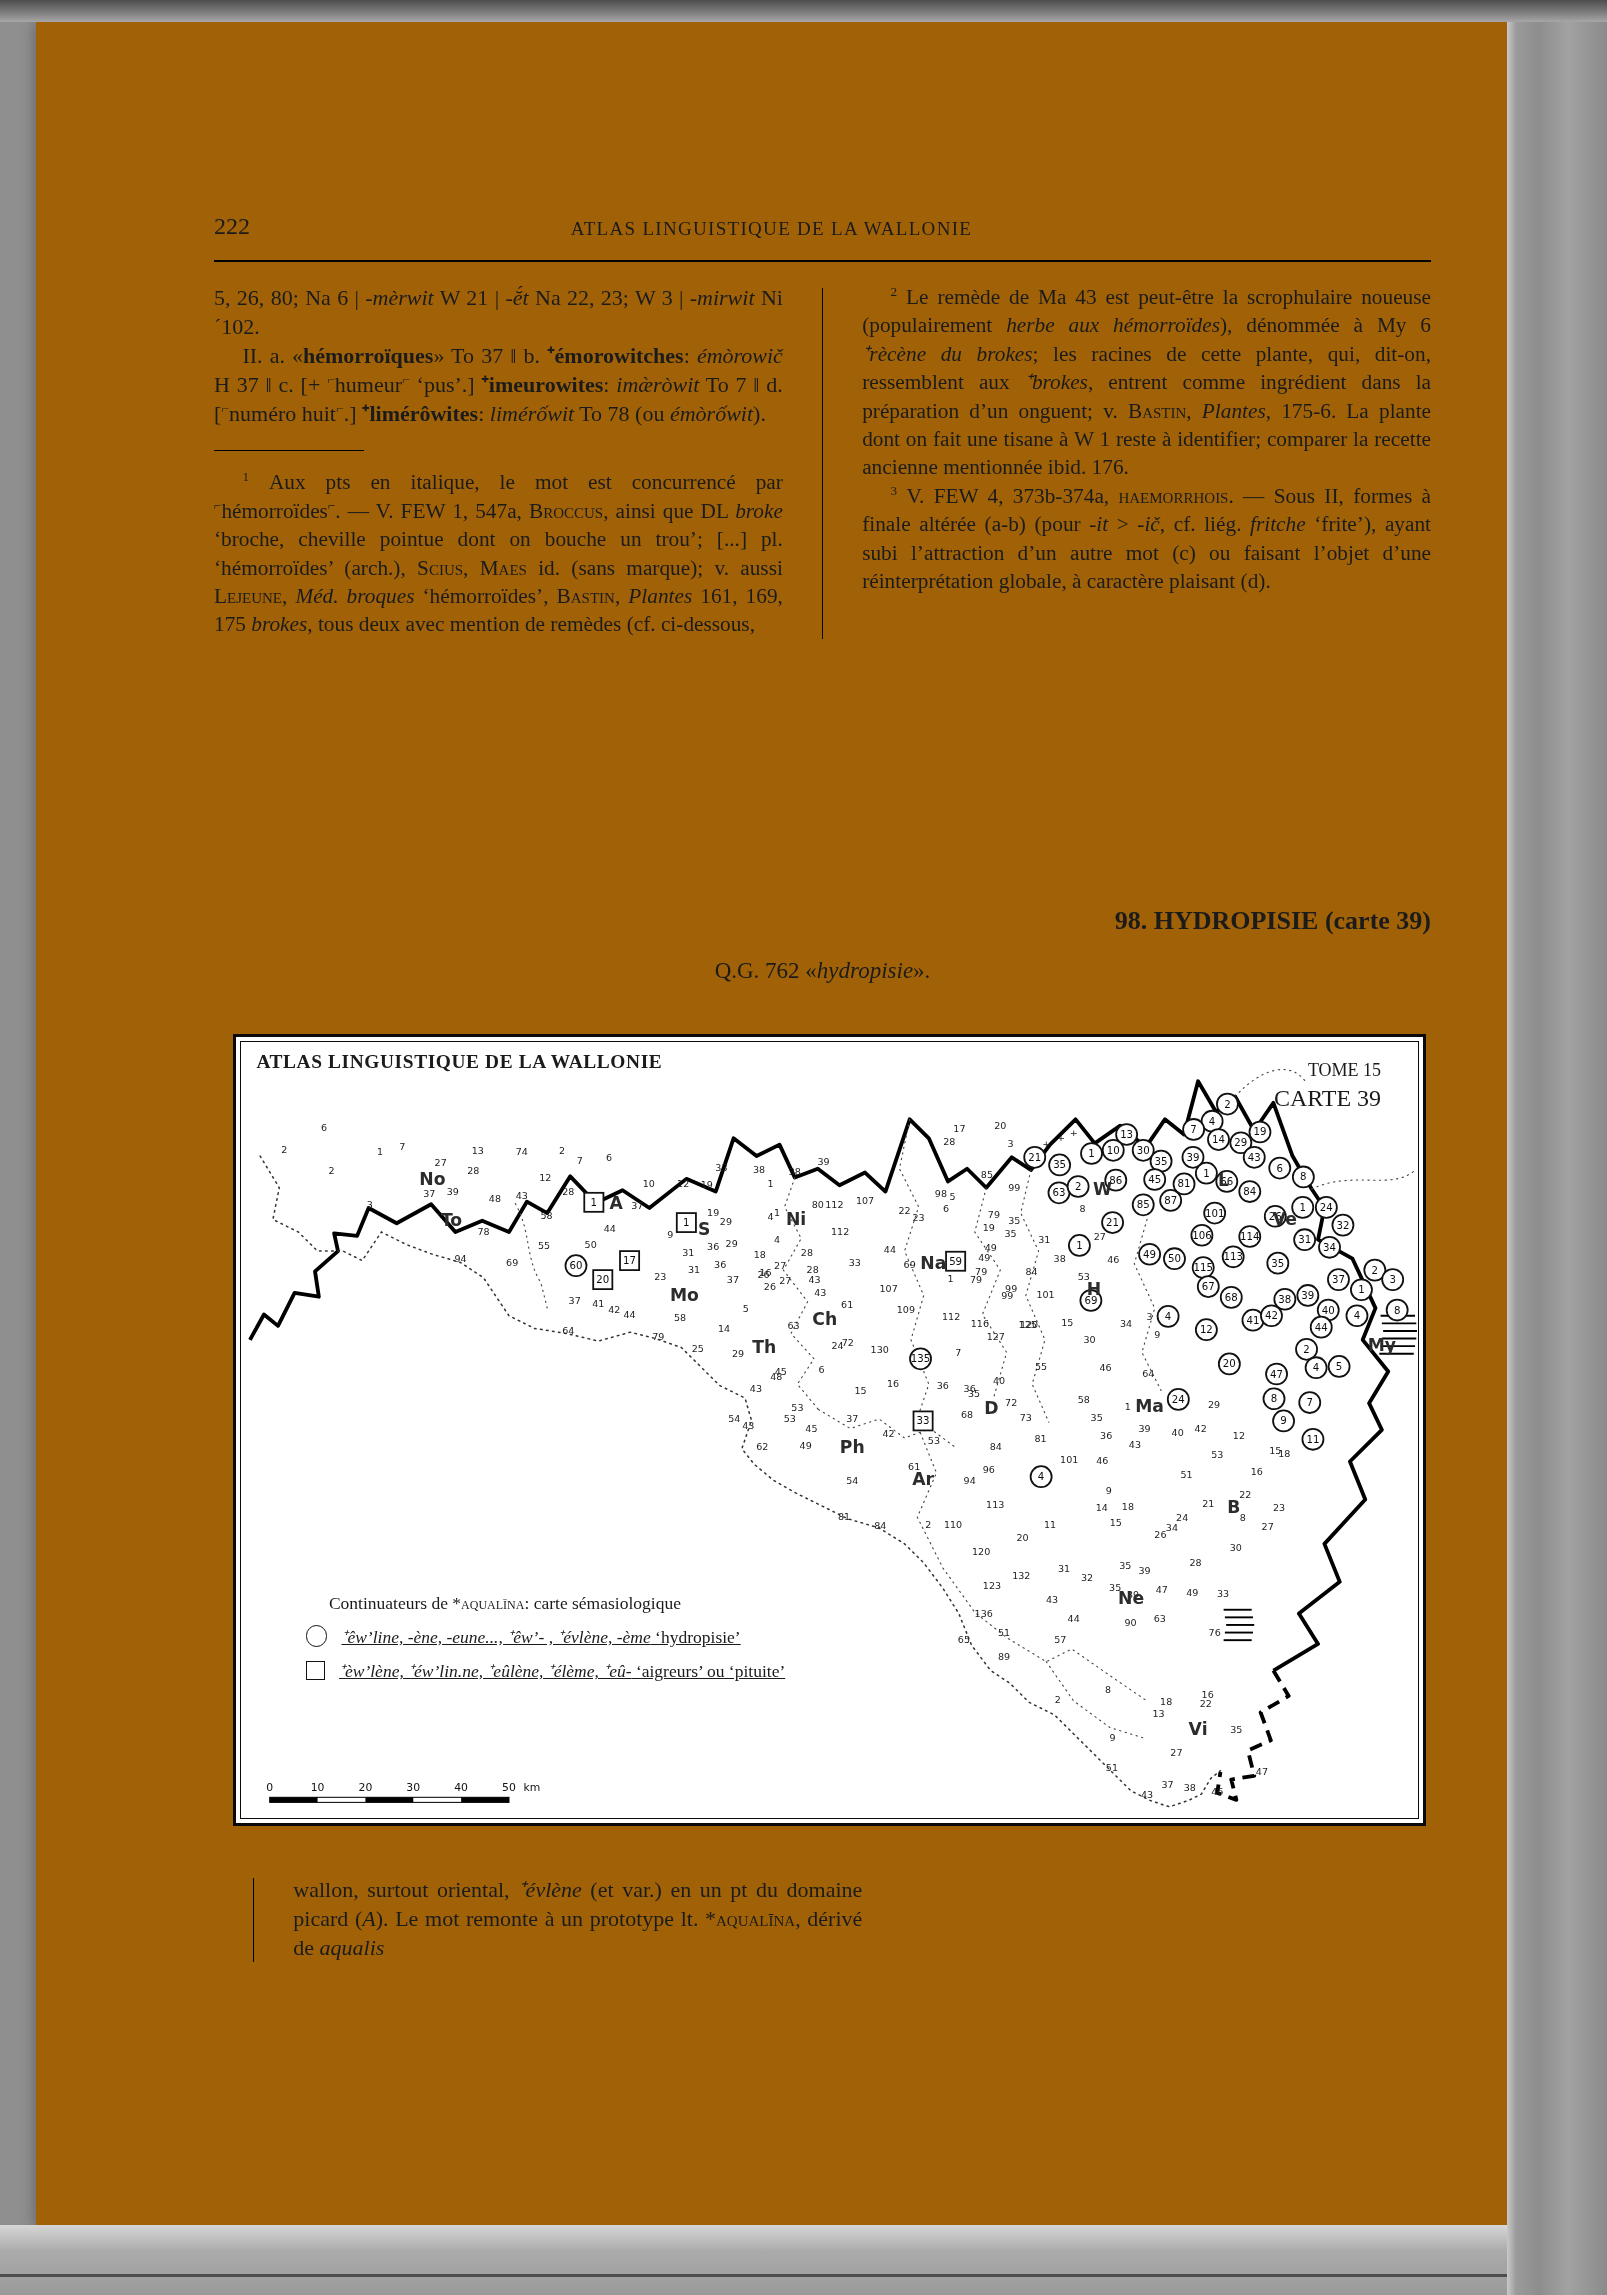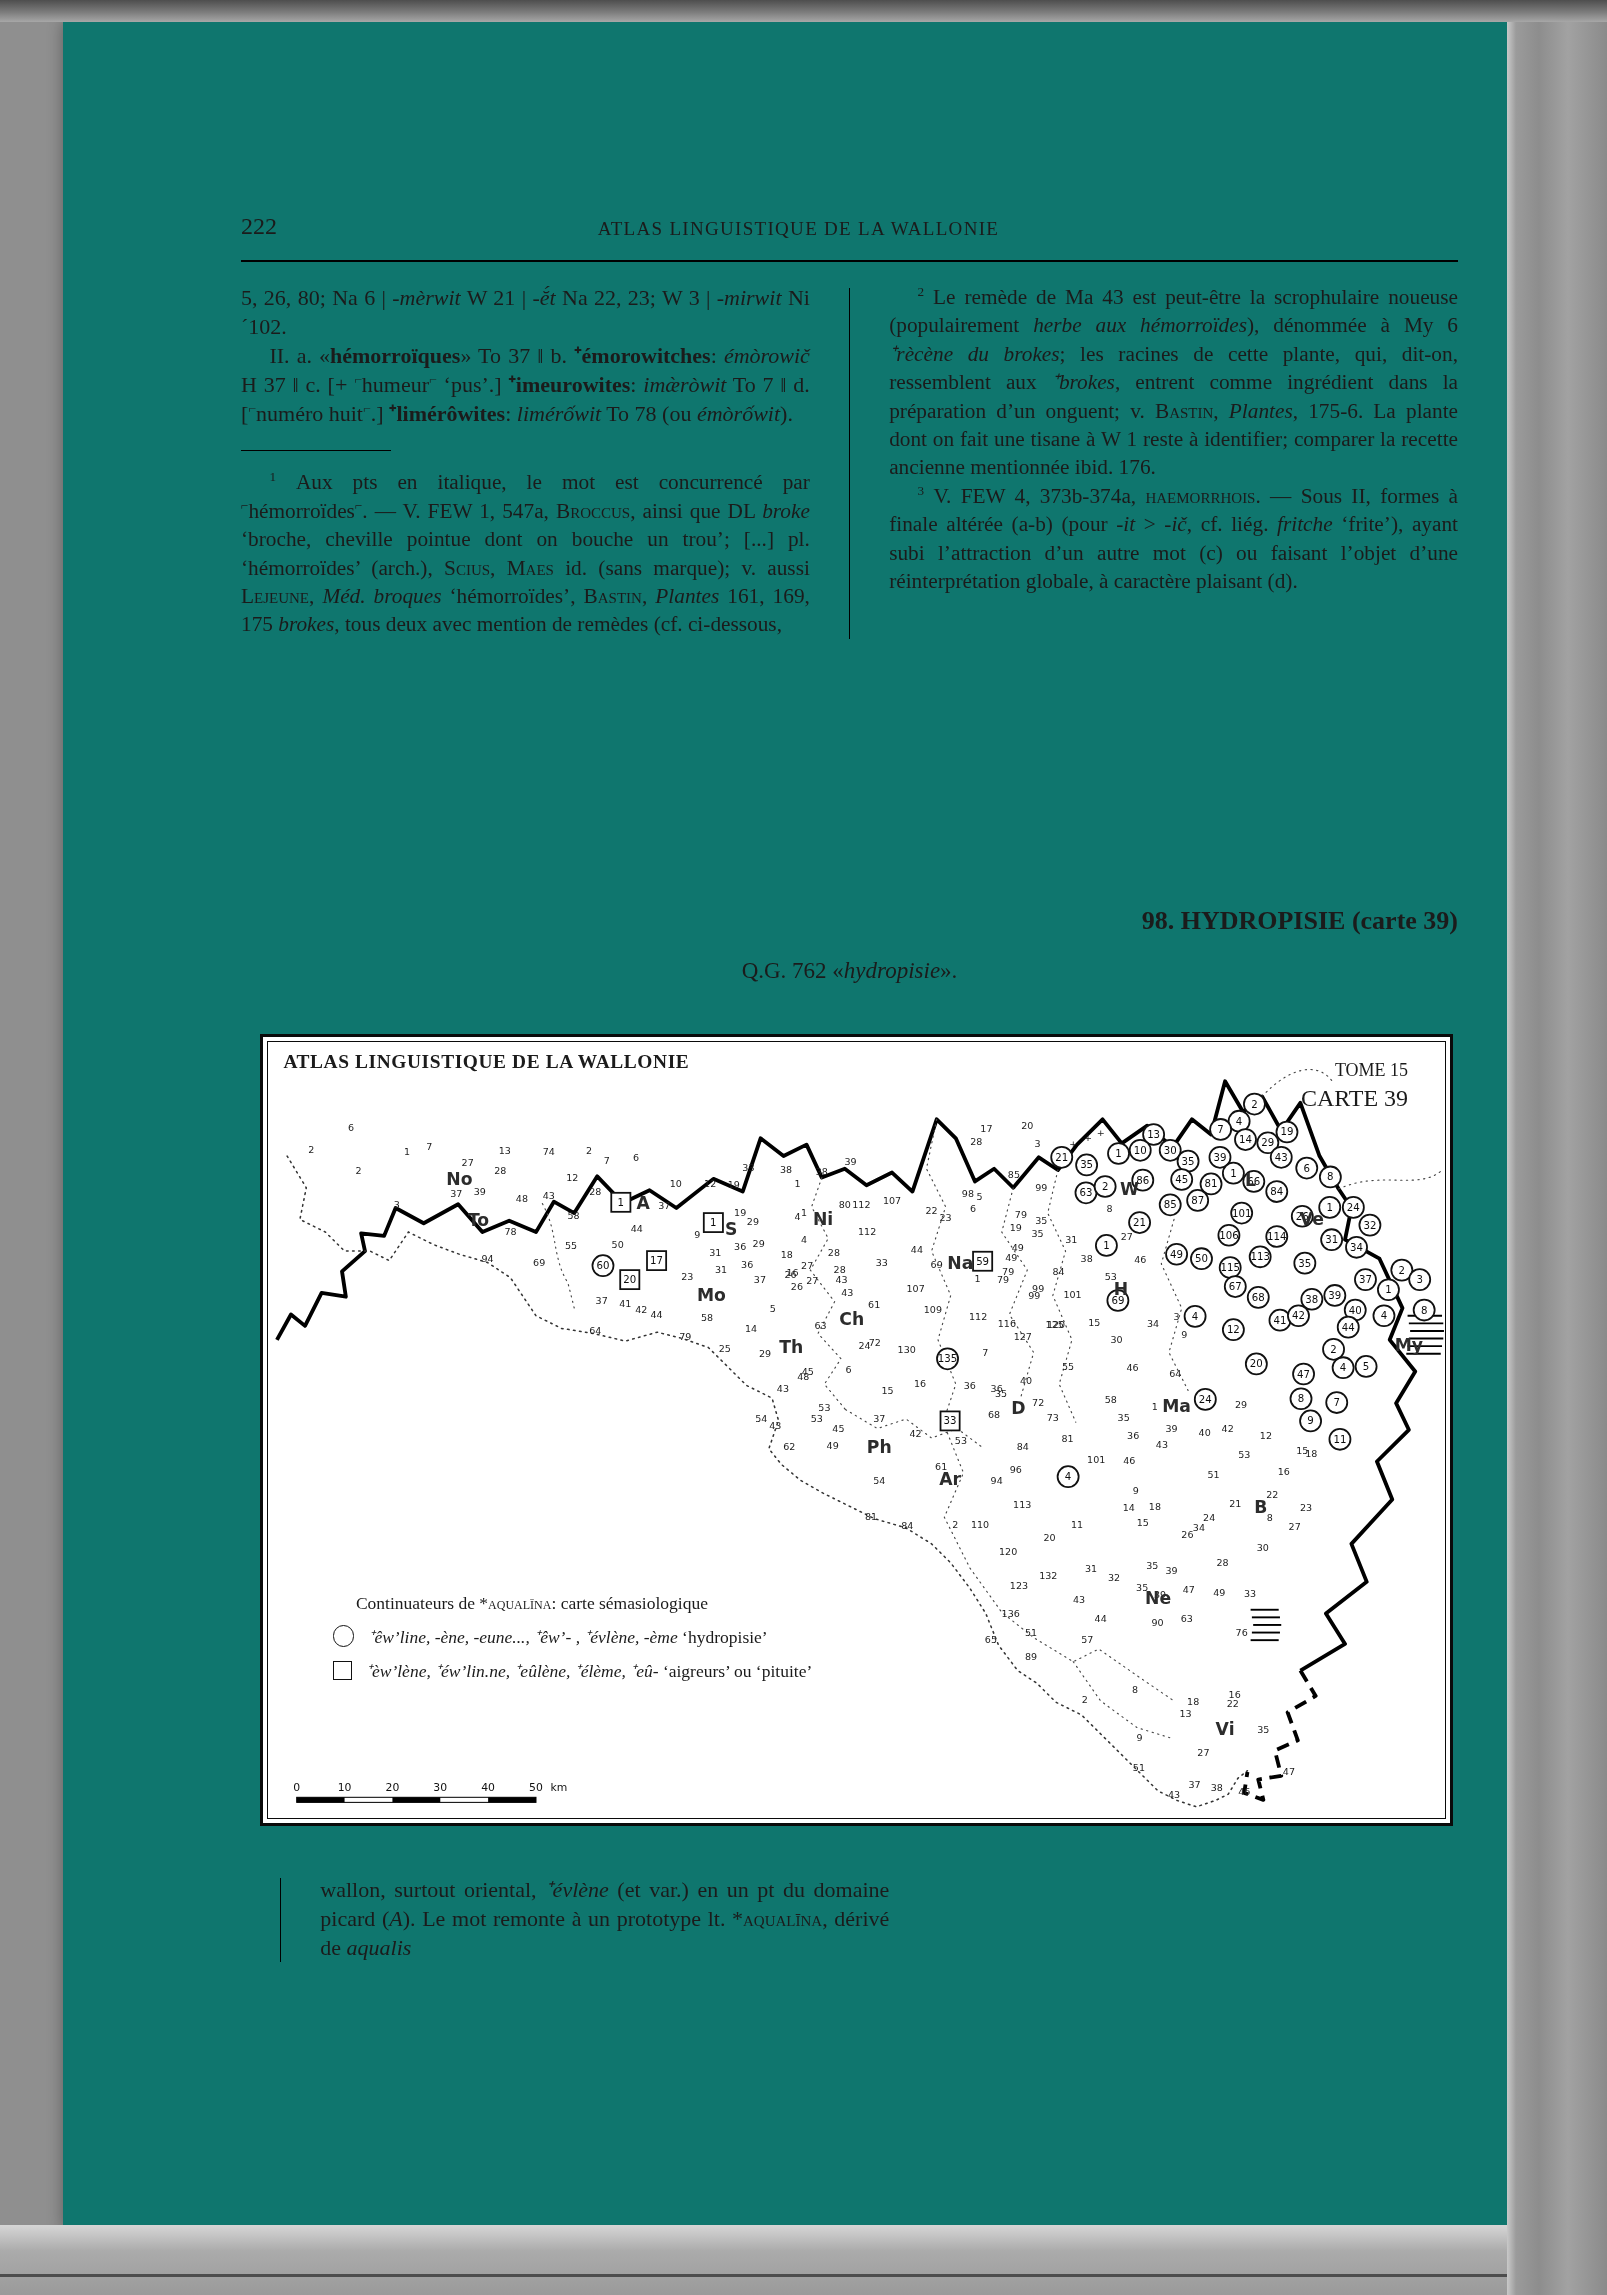--- a/index.html
+++ b/index.html
@@ -4,22 +4,22 @@
 <style>
   html,body{margin:0;padding:0;background:#8f8f8f;width:1608px;height:2295px;position:relative;
             font-family:"Liberation Serif",serif;color:#1b1b1b;overflow:hidden;}
   .band-top{position:absolute;left:0;top:0;width:1608px;height:22px;
             background:linear-gradient(180deg,#4e4e4e 0%,#7c7c7c 55%,#a7a7a7 100%);z-index:5;}
   .band-right{position:absolute;left:1507px;top:0;width:101px;height:2295px;z-index:4;
             background:linear-gradient(90deg,#c9c9c9 0,#9b9b9b 9px,#8d8d8d 32px,#a2a2a2 61px,#8a8a8a 101px);}
   .band-bottom{position:absolute;left:0;top:2225px;width:1608px;height:70px;z-index:3;
             background:linear-gradient(180deg,#d6d6d6 0,#ababab 26px,#9a9a9a 100%);}
   .band-bottom .edge-line{position:absolute;left:0;top:49px;width:100%;height:3.2px;background:#4d4d4d;}
-  .page{position:absolute;left:36px;top:22px;width:1471px;height:2207px;background:#0f766e;
-        box-shadow:0 0 14.2px rgba(0,0,0,.35);margin-left:27px;}
+  .page{position:absolute;left:36px;top:22px;width:1471px;height:2207px;background:#a16207;
+        box-shadow:0 0 14.2px rgba(0,0,0,.35);}
   
   .pg-num{position:absolute;left:178px;top:191px;font-size:24px;}
   .run-title{position:absolute;left:0;top:196px;width:1471px;text-align:center;
              font-size:19px;letter-spacing:1.3px;}
   .head-rule{position:absolute;left:178px;top:238px;width:1217px;height:1.9px;background:#000;}
   
   .cols{position:absolute;left:178px;width:1217px;display:flex;}
   .cols-top{top:261px;}
   .cols-bottom{top:1853px;}
   .col{width:569px;font-size:22px;line-height:29px;text-align:justify;}
@@ -42,21 +42,21 @@
   .map-inner svg{position:absolute;left:0;top:0;width:100%;height:100%;}
   .map-hd{position:absolute;left:15.5px;top:9px;font-weight:bold;font-size:19.4px;letter-spacing:0.6px;}
   .map-tome{position:absolute;right:37px;top:18px;font-size:18px;text-align:right;}
   .map-carte{position:absolute;right:37px;top:43px;font-size:24px;text-align:right;}
   .legend{position:absolute;left:65px;top:551px;width:646px;font-size:17.5px;}
   .legend .lg-title{margin-left:23px;}
   .lg-row{display:flex;align-items:center;margin-top:10.3px;}
   .sym{flex:0 0 auto;margin-right:14.2px;}
   .sym-c{width:19.4px;height:19.4px;border:1.9px solid #111;border-radius:50%;}
   .sym-s{width:17px;height:17px;border:1.9px solid #111;}
-  .lg-txt{white-space:nowrap;}
+  .lg-txt{white-space:nowrap;text-decoration:underline;}
   
   .bthick{fill:none;stroke:#000;stroke-width:6;stroke-linejoin:round;}
   .bdash{fill:none;stroke:#000;stroke-width:6;stroke-dasharray:20 12;stroke-linejoin:round;}
   .bdot{fill:none;stroke:#333;stroke-width:2.4;stroke-dasharray:2.5 7;stroke-linecap:round;}
   .pdot{fill:none;stroke:#474747;stroke-width:1.8;stroke-dasharray:2 7;stroke-linecap:round;}
   .hatch{stroke:#000;stroke-width:3;}
   .pn{font:15px "DejaVu Sans",sans-serif;fill:#1d1d1d;text-anchor:middle;}
   .cn{font:16px "DejaVu Sans",sans-serif;fill:#0c0c0c;text-anchor:middle;}
   .rg{font:600 27px "DejaVu Sans",sans-serif;fill:#2c2c2c;text-anchor:middle;}
   .tk{font:17px "DejaVu Sans",sans-serif;fill:#111;text-anchor:middle;}

